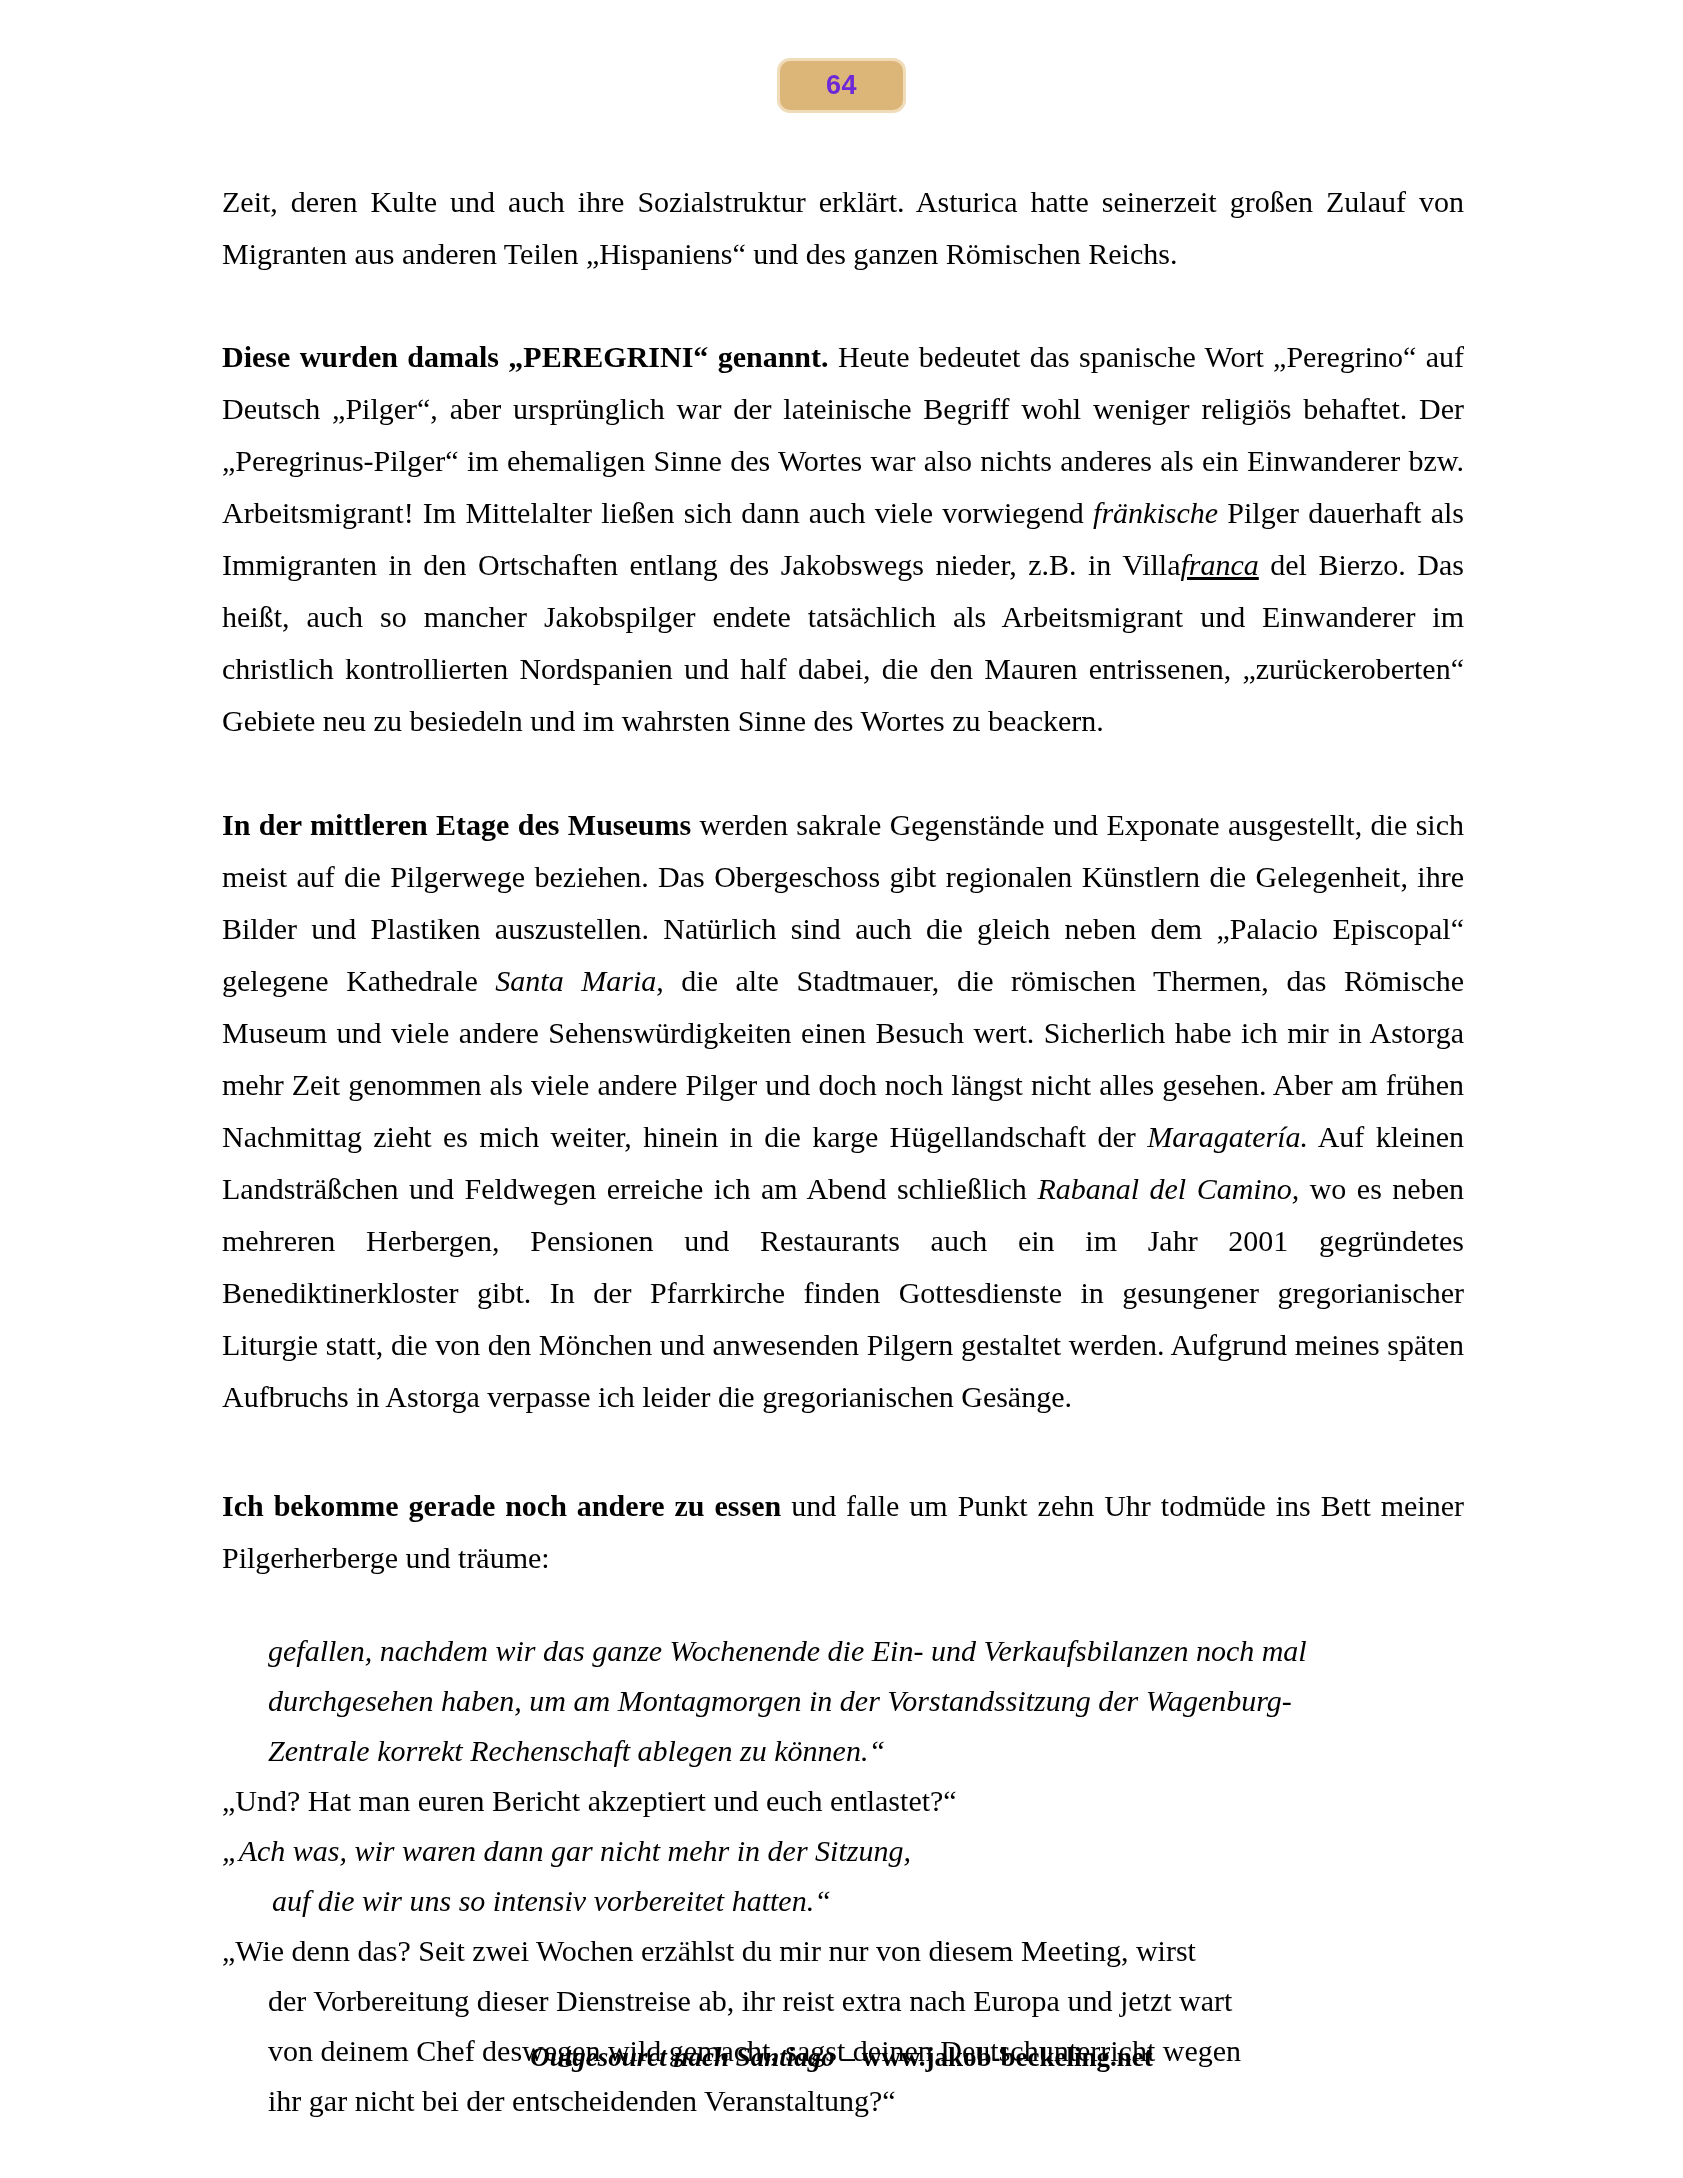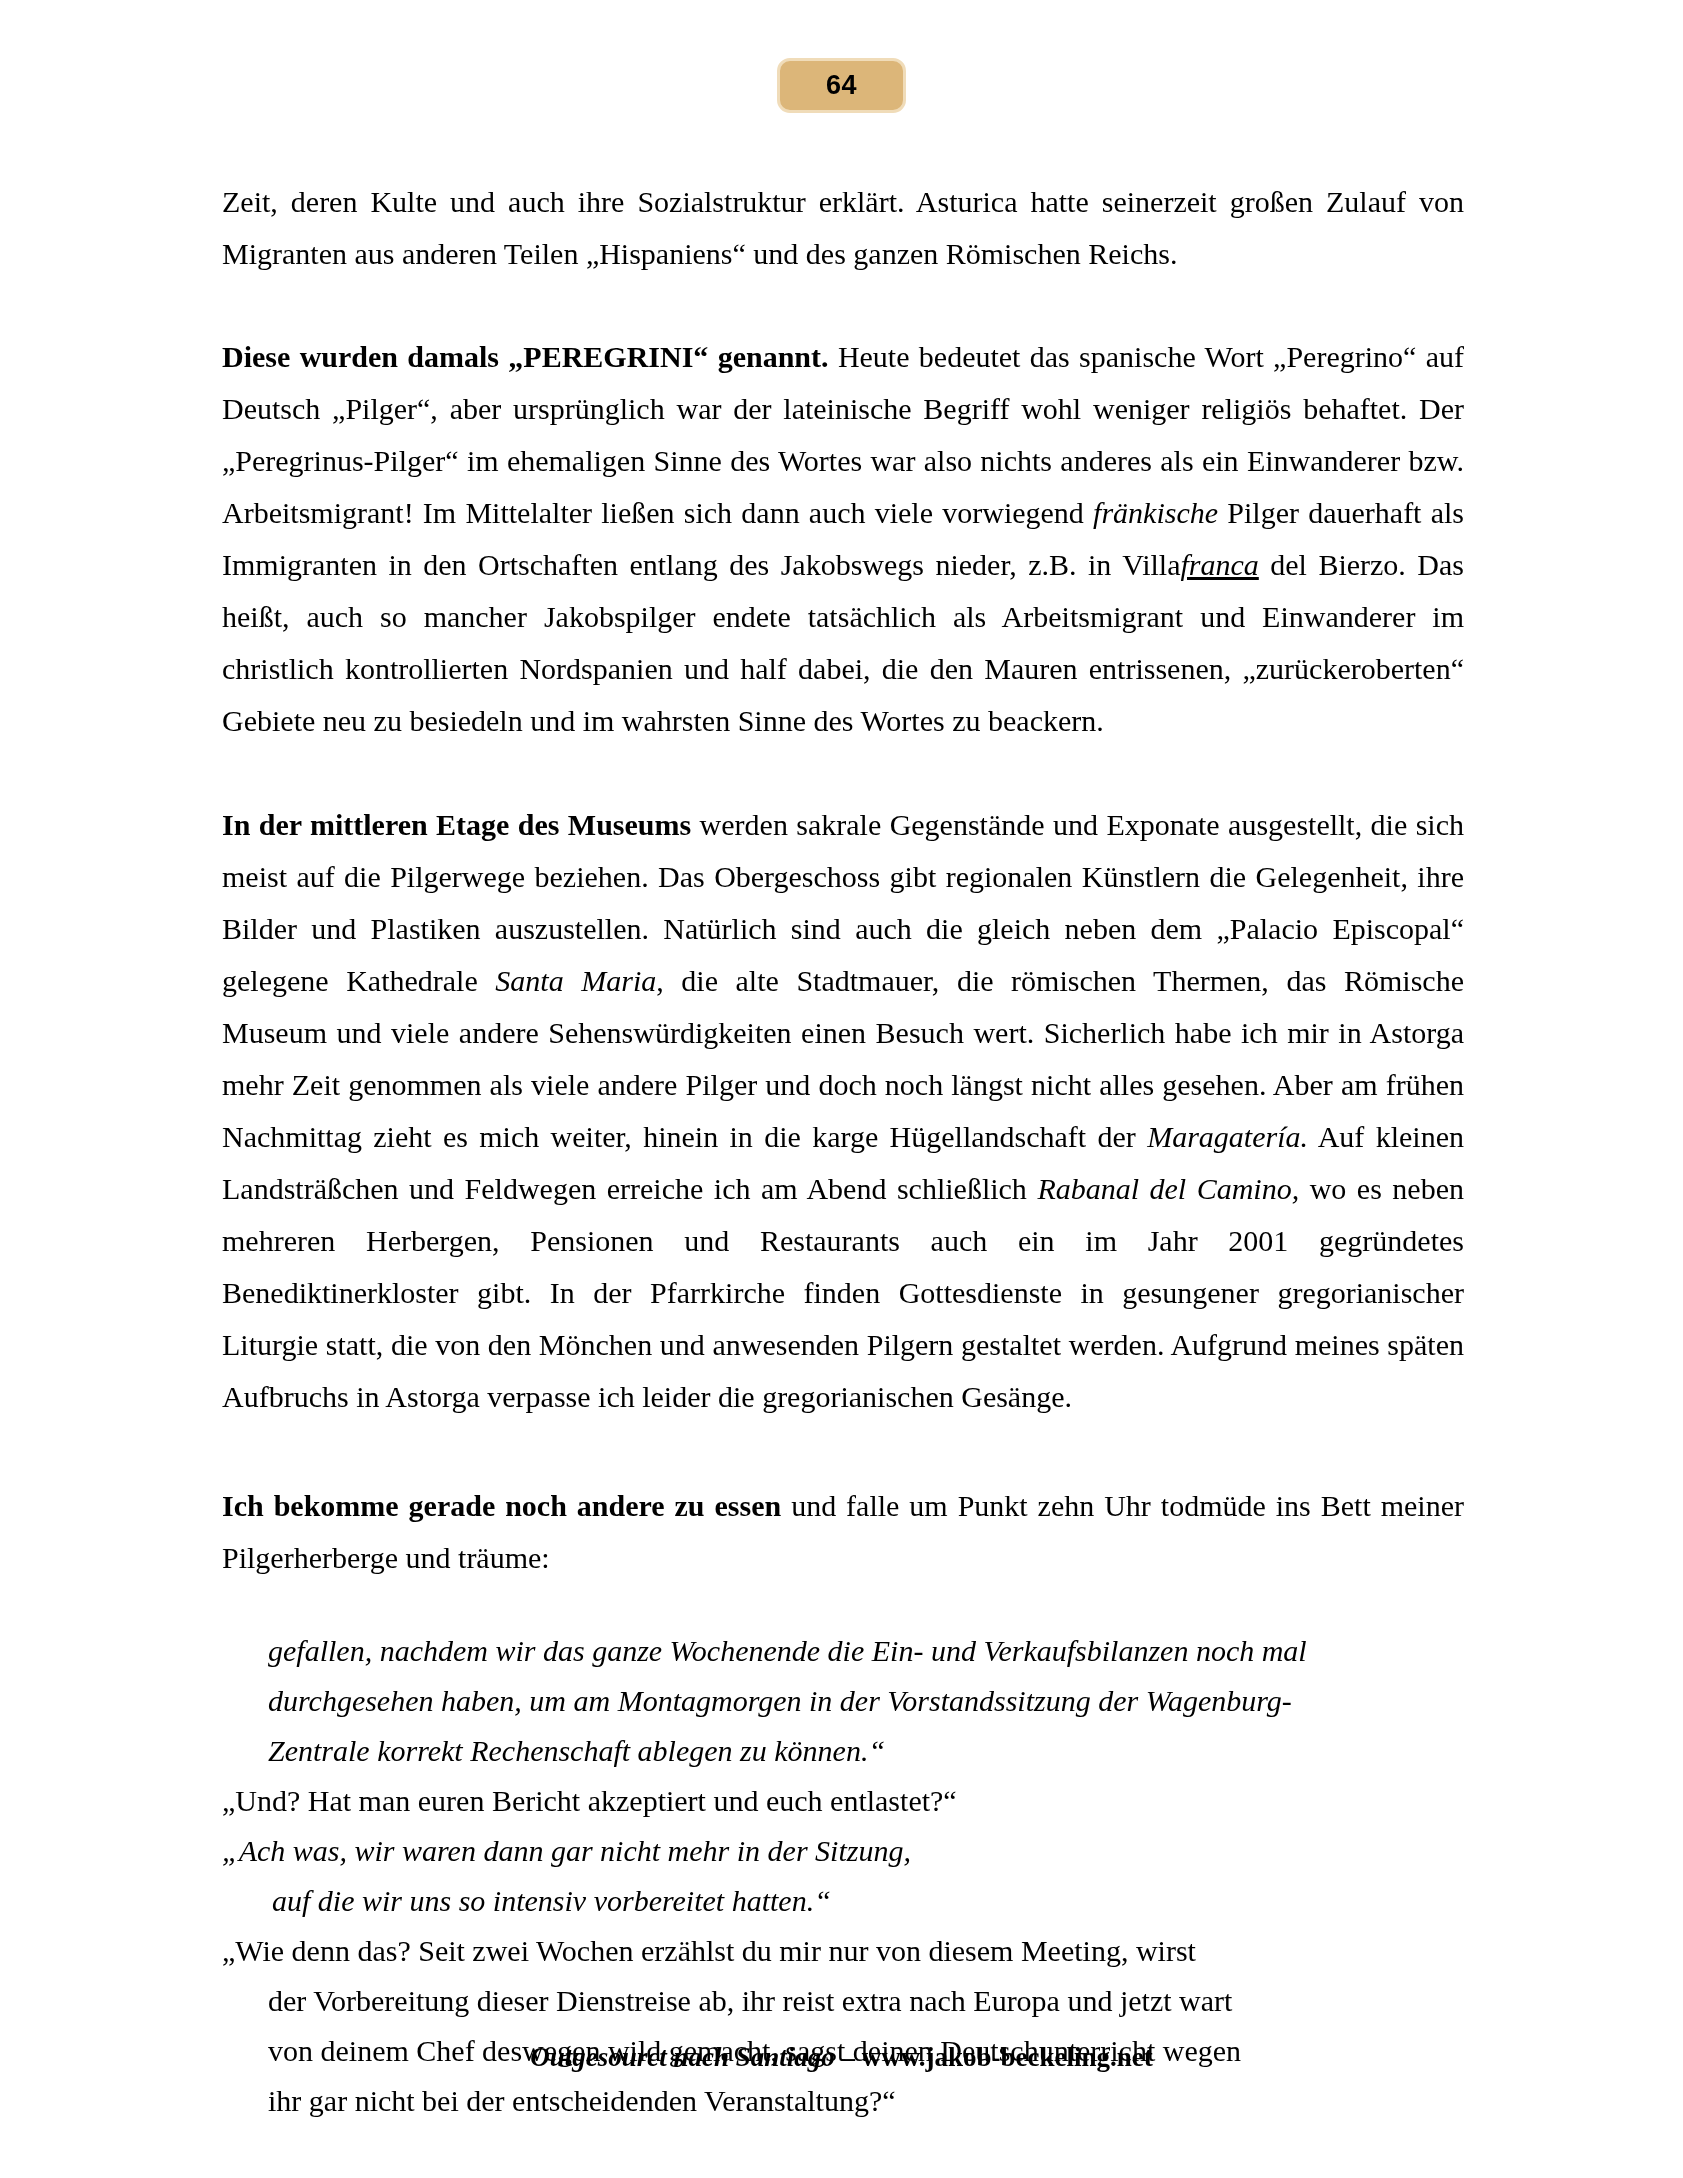--- a/index.html
+++ b/index.html
@@ -39,21 +39,21 @@
     box-sizing: border-box;
     display: flex;
     align-items: center;
     justify-content: center;
     margin-top: 22px;
   }
   .page-badge-inner {
     font-family: "Liberation Sans", "DejaVu Sans", sans-serif;
     font-weight: bold;
     font-size: 27px;
-    color: #000000;
+    color: #6d28d9;
     letter-spacing: 0.5px;
     line-height: 1;
   }
 
   
   .content {
     position: absolute;
     left: 222px;
     top: 176px;
     width: 1242px;

